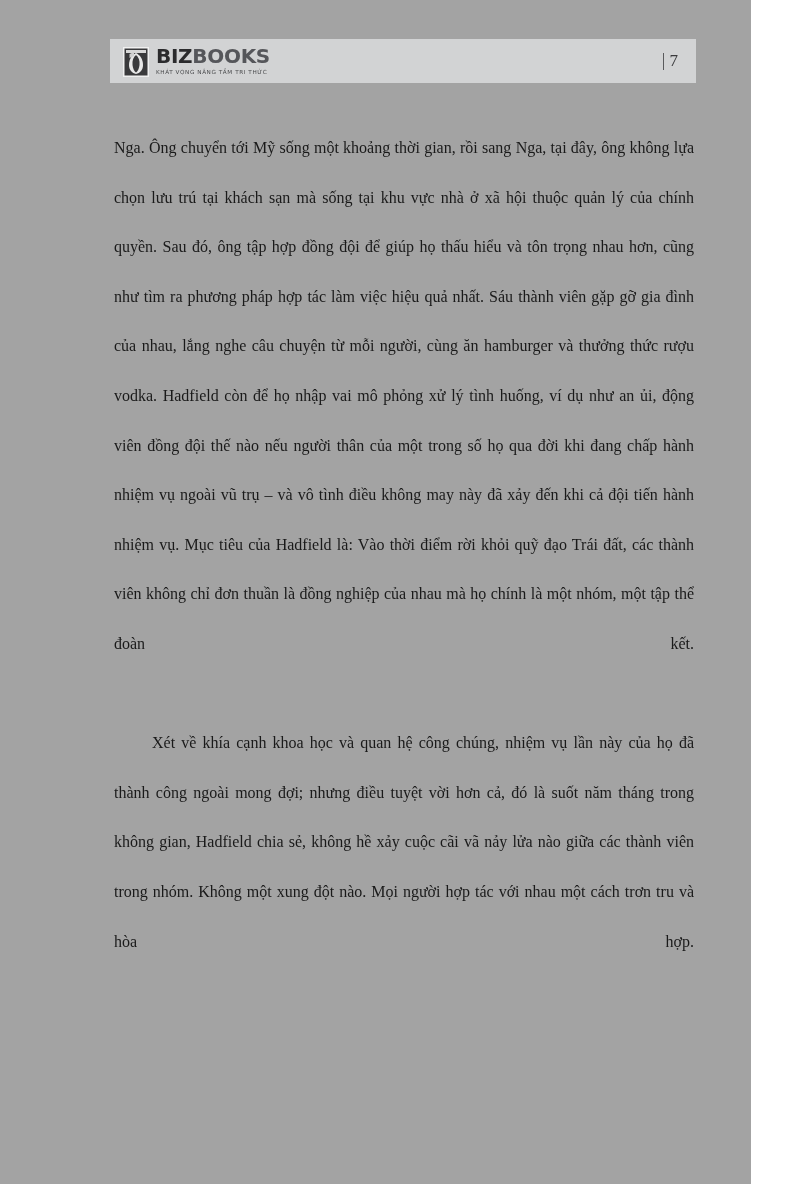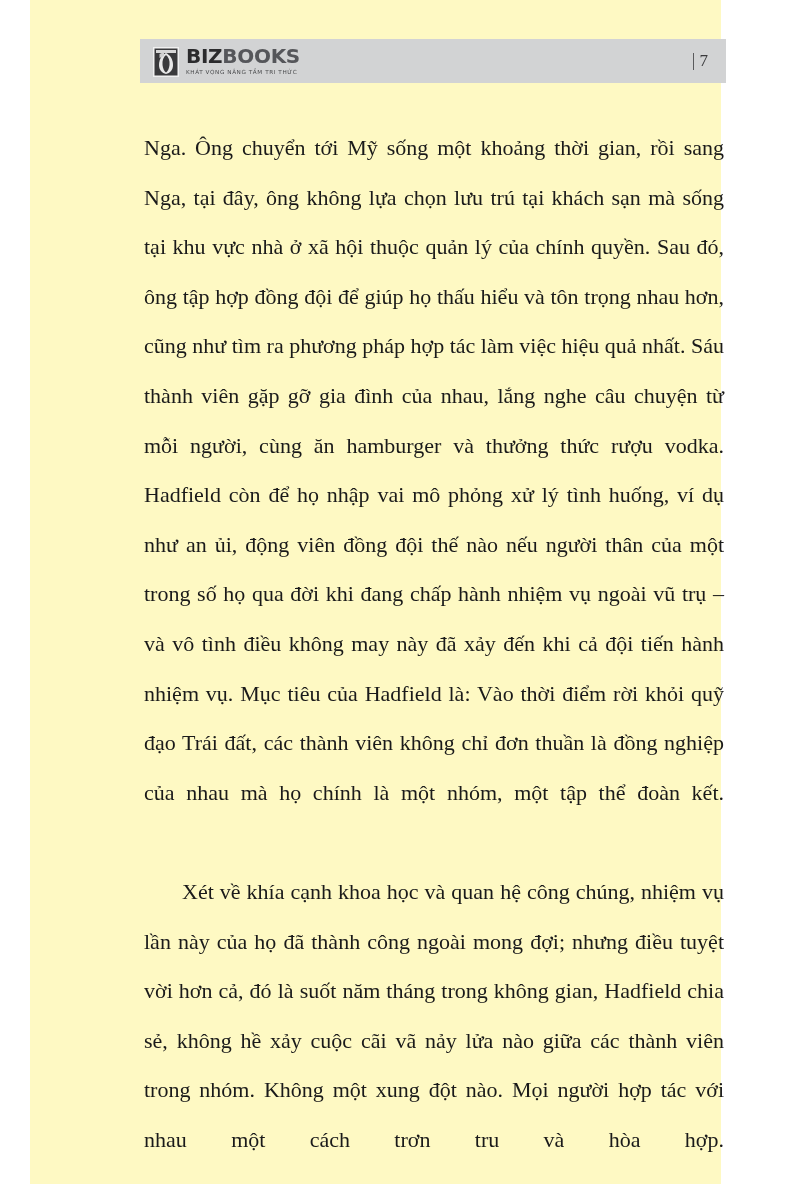--- a/index.html
+++ b/index.html
@@ -8,24 +8,23 @@
   }
   body {
     width: 805px;
     height: 1184px;
     background: #ffffff;
     font-family: "Liberation Serif", "DejaVu Serif", serif;
     overflow: hidden;
   }
   .page {
     position: relative;
-    width: 691px;
+    width: 751px;
     height: 1184px;
-    background: #fef9c3;
-    margin-left: 30px;
+    background: #a3a3a3;
   }
 
   
   .header-bar {
     position: absolute;
     left: 110px;
     top: 39px;
     width: 586px;
     height: 44px;
     background: #d2d3d4;
@@ -94,21 +93,21 @@
 
   
   .content {
     position: absolute;
     left: 114px;
     top: 123px;
     width: 580px;
   }
   .para {
     margin: 0;
-    font-size: 22px;
+    font-size: 16px;
     line-height: 49.6px;
     color: #1a1a1a;
     text-align: justify;
     text-justify: inter-word;
     hyphens: none;
   }
   .para.indent {
     text-indent: 38px;
   }
   

